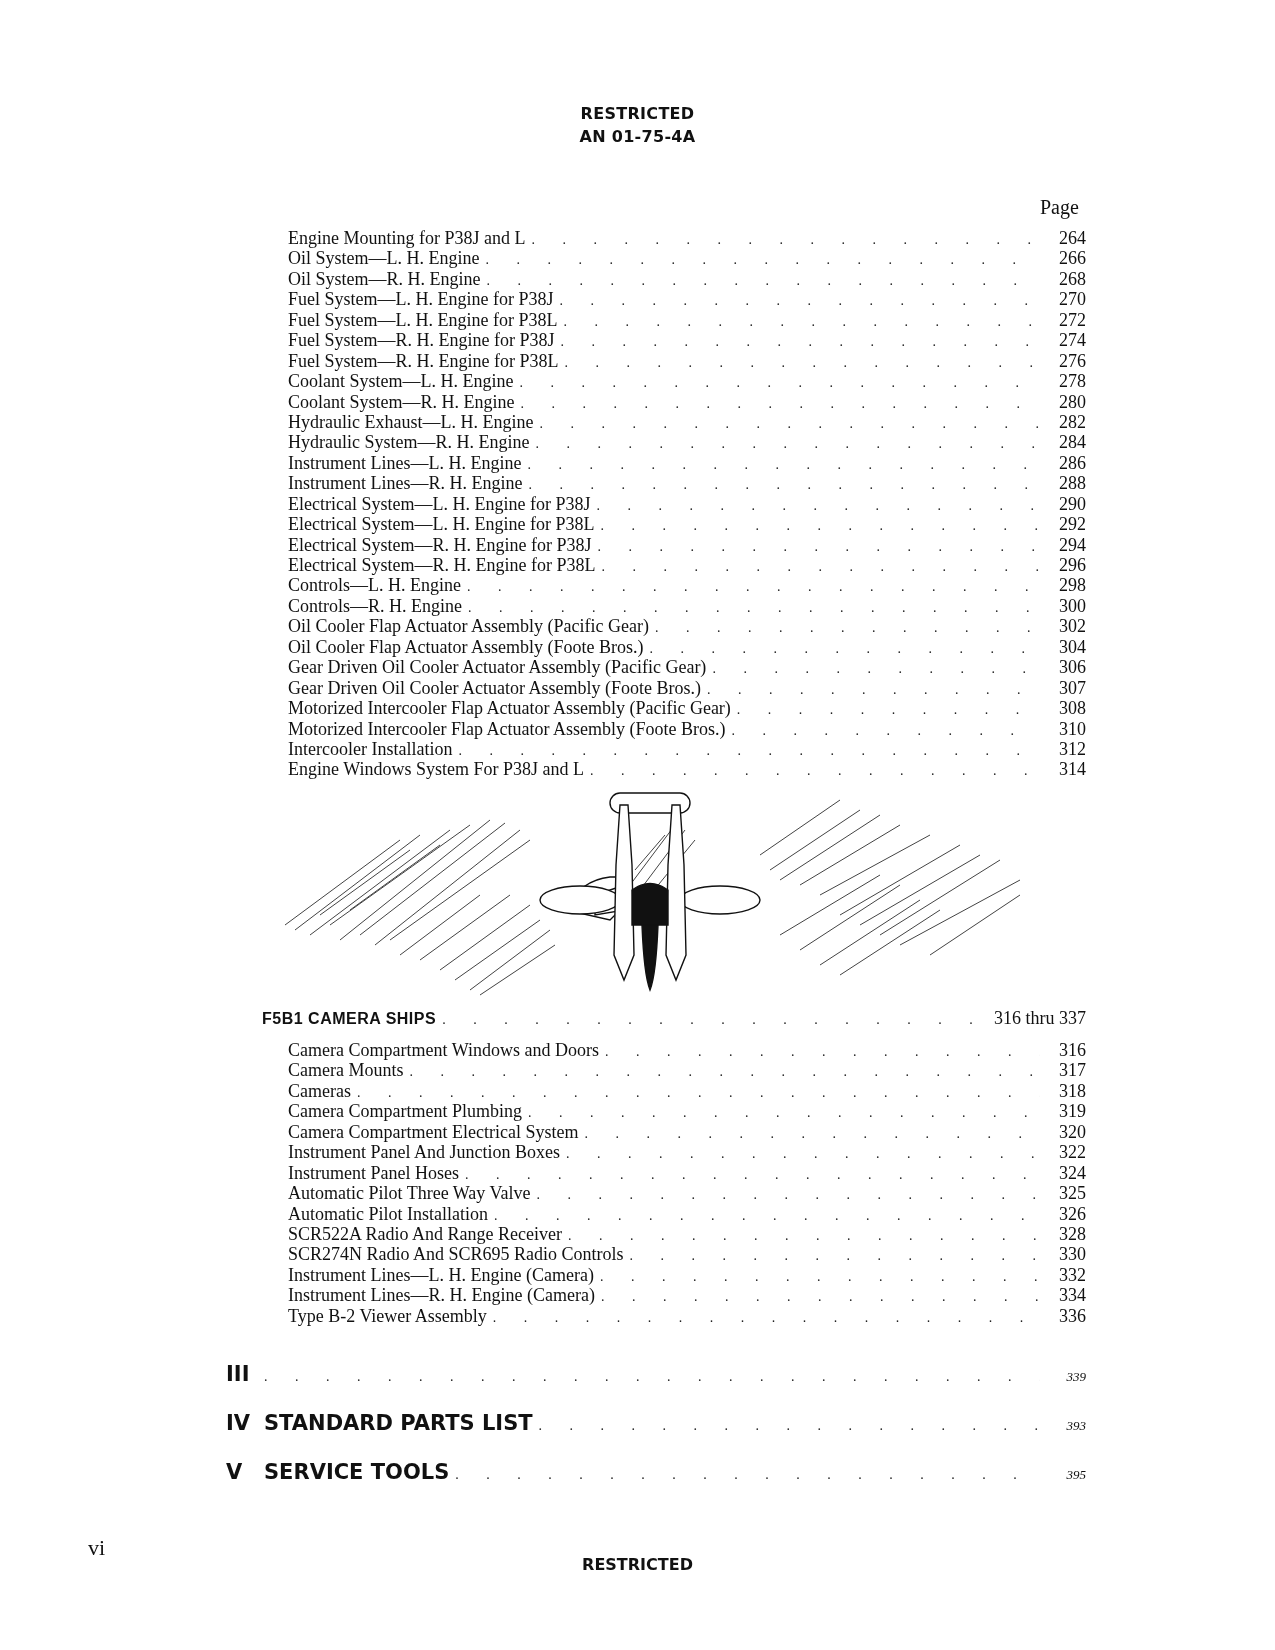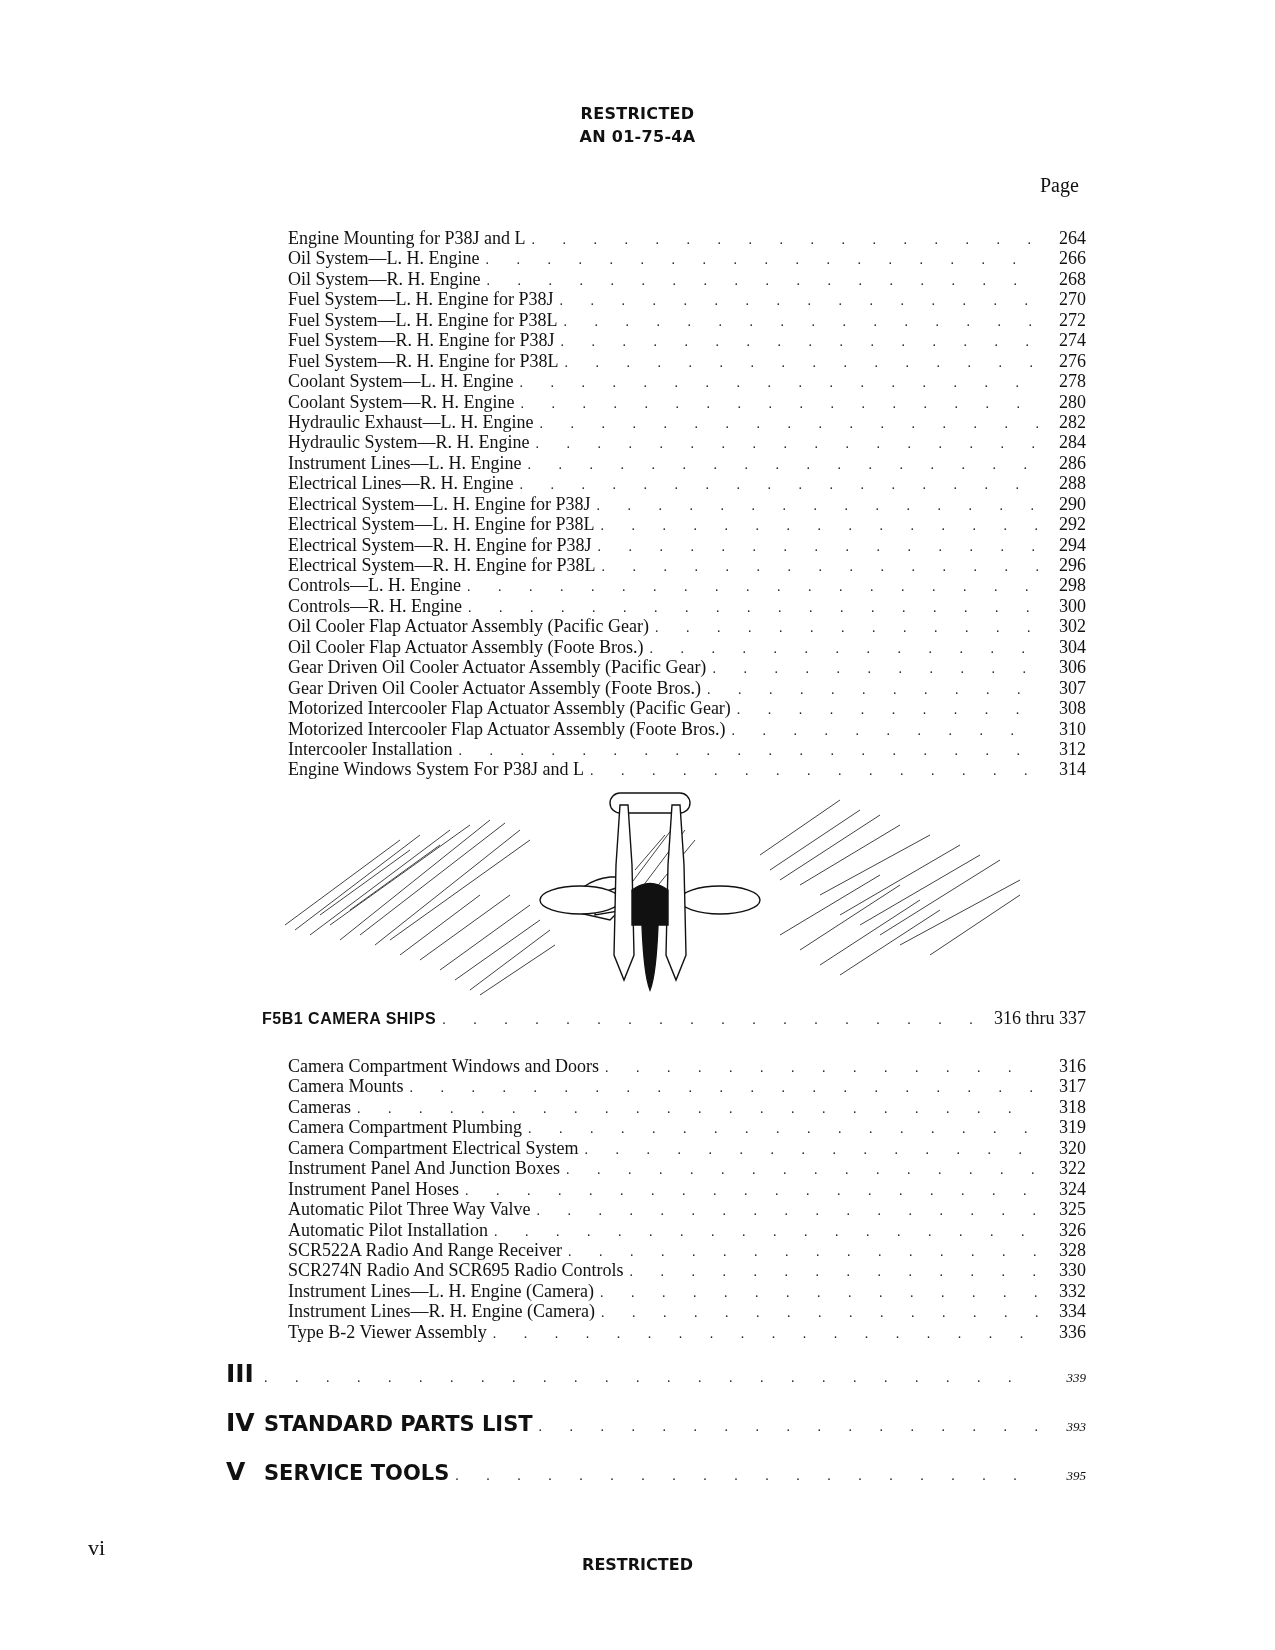--- a/index.html
+++ b/index.html
@@ -2,36 +2,36 @@
 <html><head>
 <meta charset="utf-8">
 <style>
   html, body { margin: 0; padding: 0; background: #fff; }
   body { width: 1275px; height: 1650px; position: relative; overflow: hidden; color: #111; }
   .sans-bold { font-family: "DejaVu Sans", "Liberation Sans", sans-serif; font-weight: bold; }
   .serif { font-family: "Liberation Serif", "DejaVu Serif", serif; }
   .hdr { position: absolute; left: 0; width: 1275px; text-align: center; font-size: 16px; letter-spacing: 0.3px; }
   #hdr1 { top: 104px; }
   #hdr2 { top: 127px; }
-  #page-col-label { position: absolute; top: 174px; left: 1040px; font-size: 20px; }
+  #page-col-label { position: absolute; top: 196px; left: 1040px; font-size: 20px; }
   .toc { position: absolute; left: 288px; width: 798px; }
   .row { position: relative; height: 20.45px; line-height: 20.45px; font-size: 18px; display: flex; align-items: baseline; }
   .row .title { white-space: nowrap; padding-right: 6px; background: #fff; position: relative; z-index: 1; }
   .row .leader { flex: 1; overflow: hidden; white-space: nowrap; letter-spacing: 12px; color: #222; font-size: 14px; }
   .row .leader::before { content: ". . . . . . . . . . . . . . . . . . . . . . . . . . . . . . . . . . . . . . . . . . . . . . . . . . . ."; }
   .row .pg { width: 46px; text-align: right; white-space: nowrap; background: #fff; position: relative; z-index: 1; }
   #toc-a { top: 228px; }
   #subsection { position: absolute; top: 1006px; left: 262px; width: 824px; }
   #subsection .row { font-size: 18px; height: 24px; line-height: 24px; }
   #subsection .title { font-family: Liberation Sans, sans-serif; font-weight: bold; font-size: 16px; letter-spacing: 0.5px; }
   #subsection .pg { width: 110px; }
-  #toc-b { top: 1040px; margin-top: 16px; }
+  #toc-b { top: 1040px; }
   .major { position: absolute; left: 226px; width: 860px; }
   .major .row { height: 34px; line-height: 34px; }
-  .major .num { display: inline-block; width: 38px; font-family: "DejaVu Sans", "Liberation Sans", sans-serif; font-weight: bold; font-size: 25px; }
+  .major .num { display: inline-block; width: 38px; font-family: "DejaVu Sans", "Liberation Sans", sans-serif; font-weight: bold; font-size: 21px; }
   .major .title { font-family: "DejaVu Sans", "Liberation Sans", sans-serif; font-weight: bold; font-size: 21px; }
   .major .pg { font-size: 13px; font-style: italic; }
   #major-iii { top: 1357px; }
   #major-iv { top: 1406px; }
   #major-v { top: 1455px; }
   #folio { position: absolute; left: 88px; top: 1535px; font-size: 22px; }
   #footer { position: absolute; left: 0; width: 1275px; top: 1555px; text-align: center; font-size: 16px; }
   #figure { position: absolute; left: 280px; top: 785px; width: 760px; height: 215px; }
 </style>
 </head>
@@ -97,21 +97,21 @@
       <span class="title">Hydraulic System—R. H. Engine</span>
       <span class="leader"></span>
       <span class="pg">284</span>
     </div>
     <div class="row">
       <span class="title">Instrument Lines—L. H. Engine</span>
       <span class="leader"></span>
       <span class="pg">286</span>
     </div>
     <div class="row">
-      <span class="title">Electrical Lines—R. H. Engine</span>
+      <span class="title">Instrument Lines—R. H. Engine</span>
       <span class="leader"></span>
       <span class="pg">288</span>
     </div>
     <div class="row">
       <span class="title">Electrical System—L. H. Engine for P38J</span>
       <span class="leader"></span>
       <span class="pg">290</span>
     </div>
     <div class="row">
       <span class="title">Electrical System—L. H. Engine for P38L</span>

